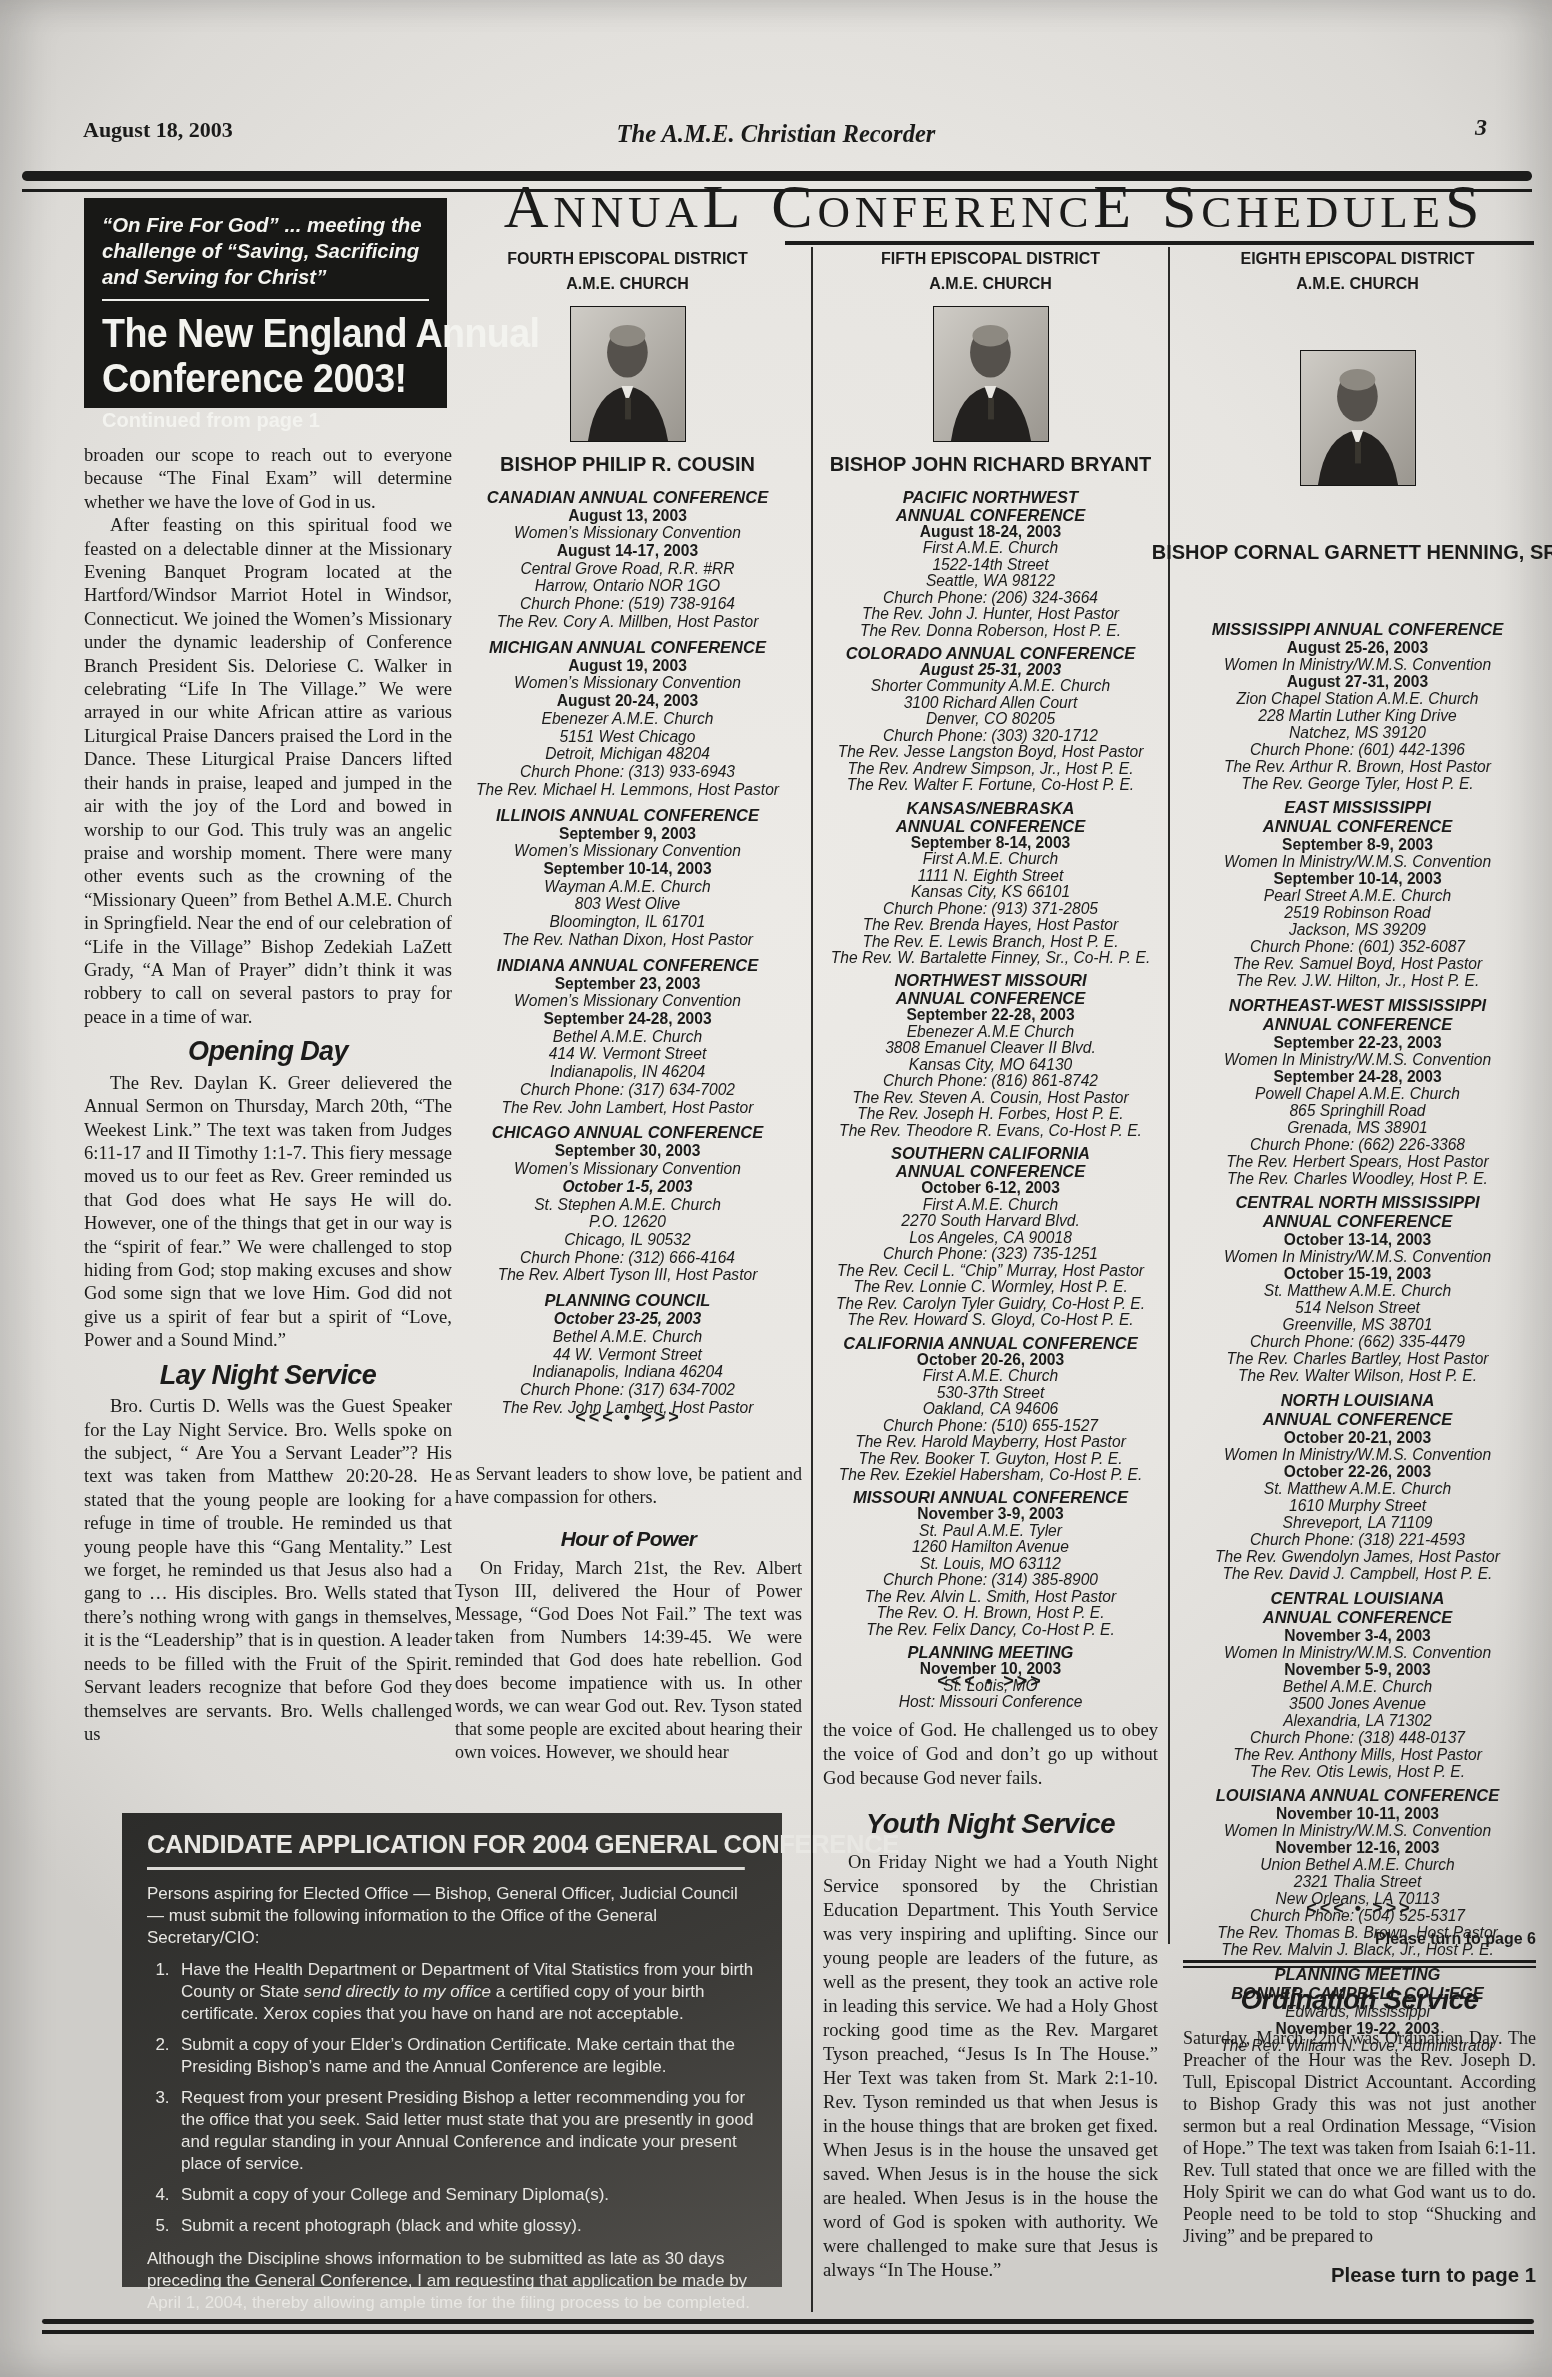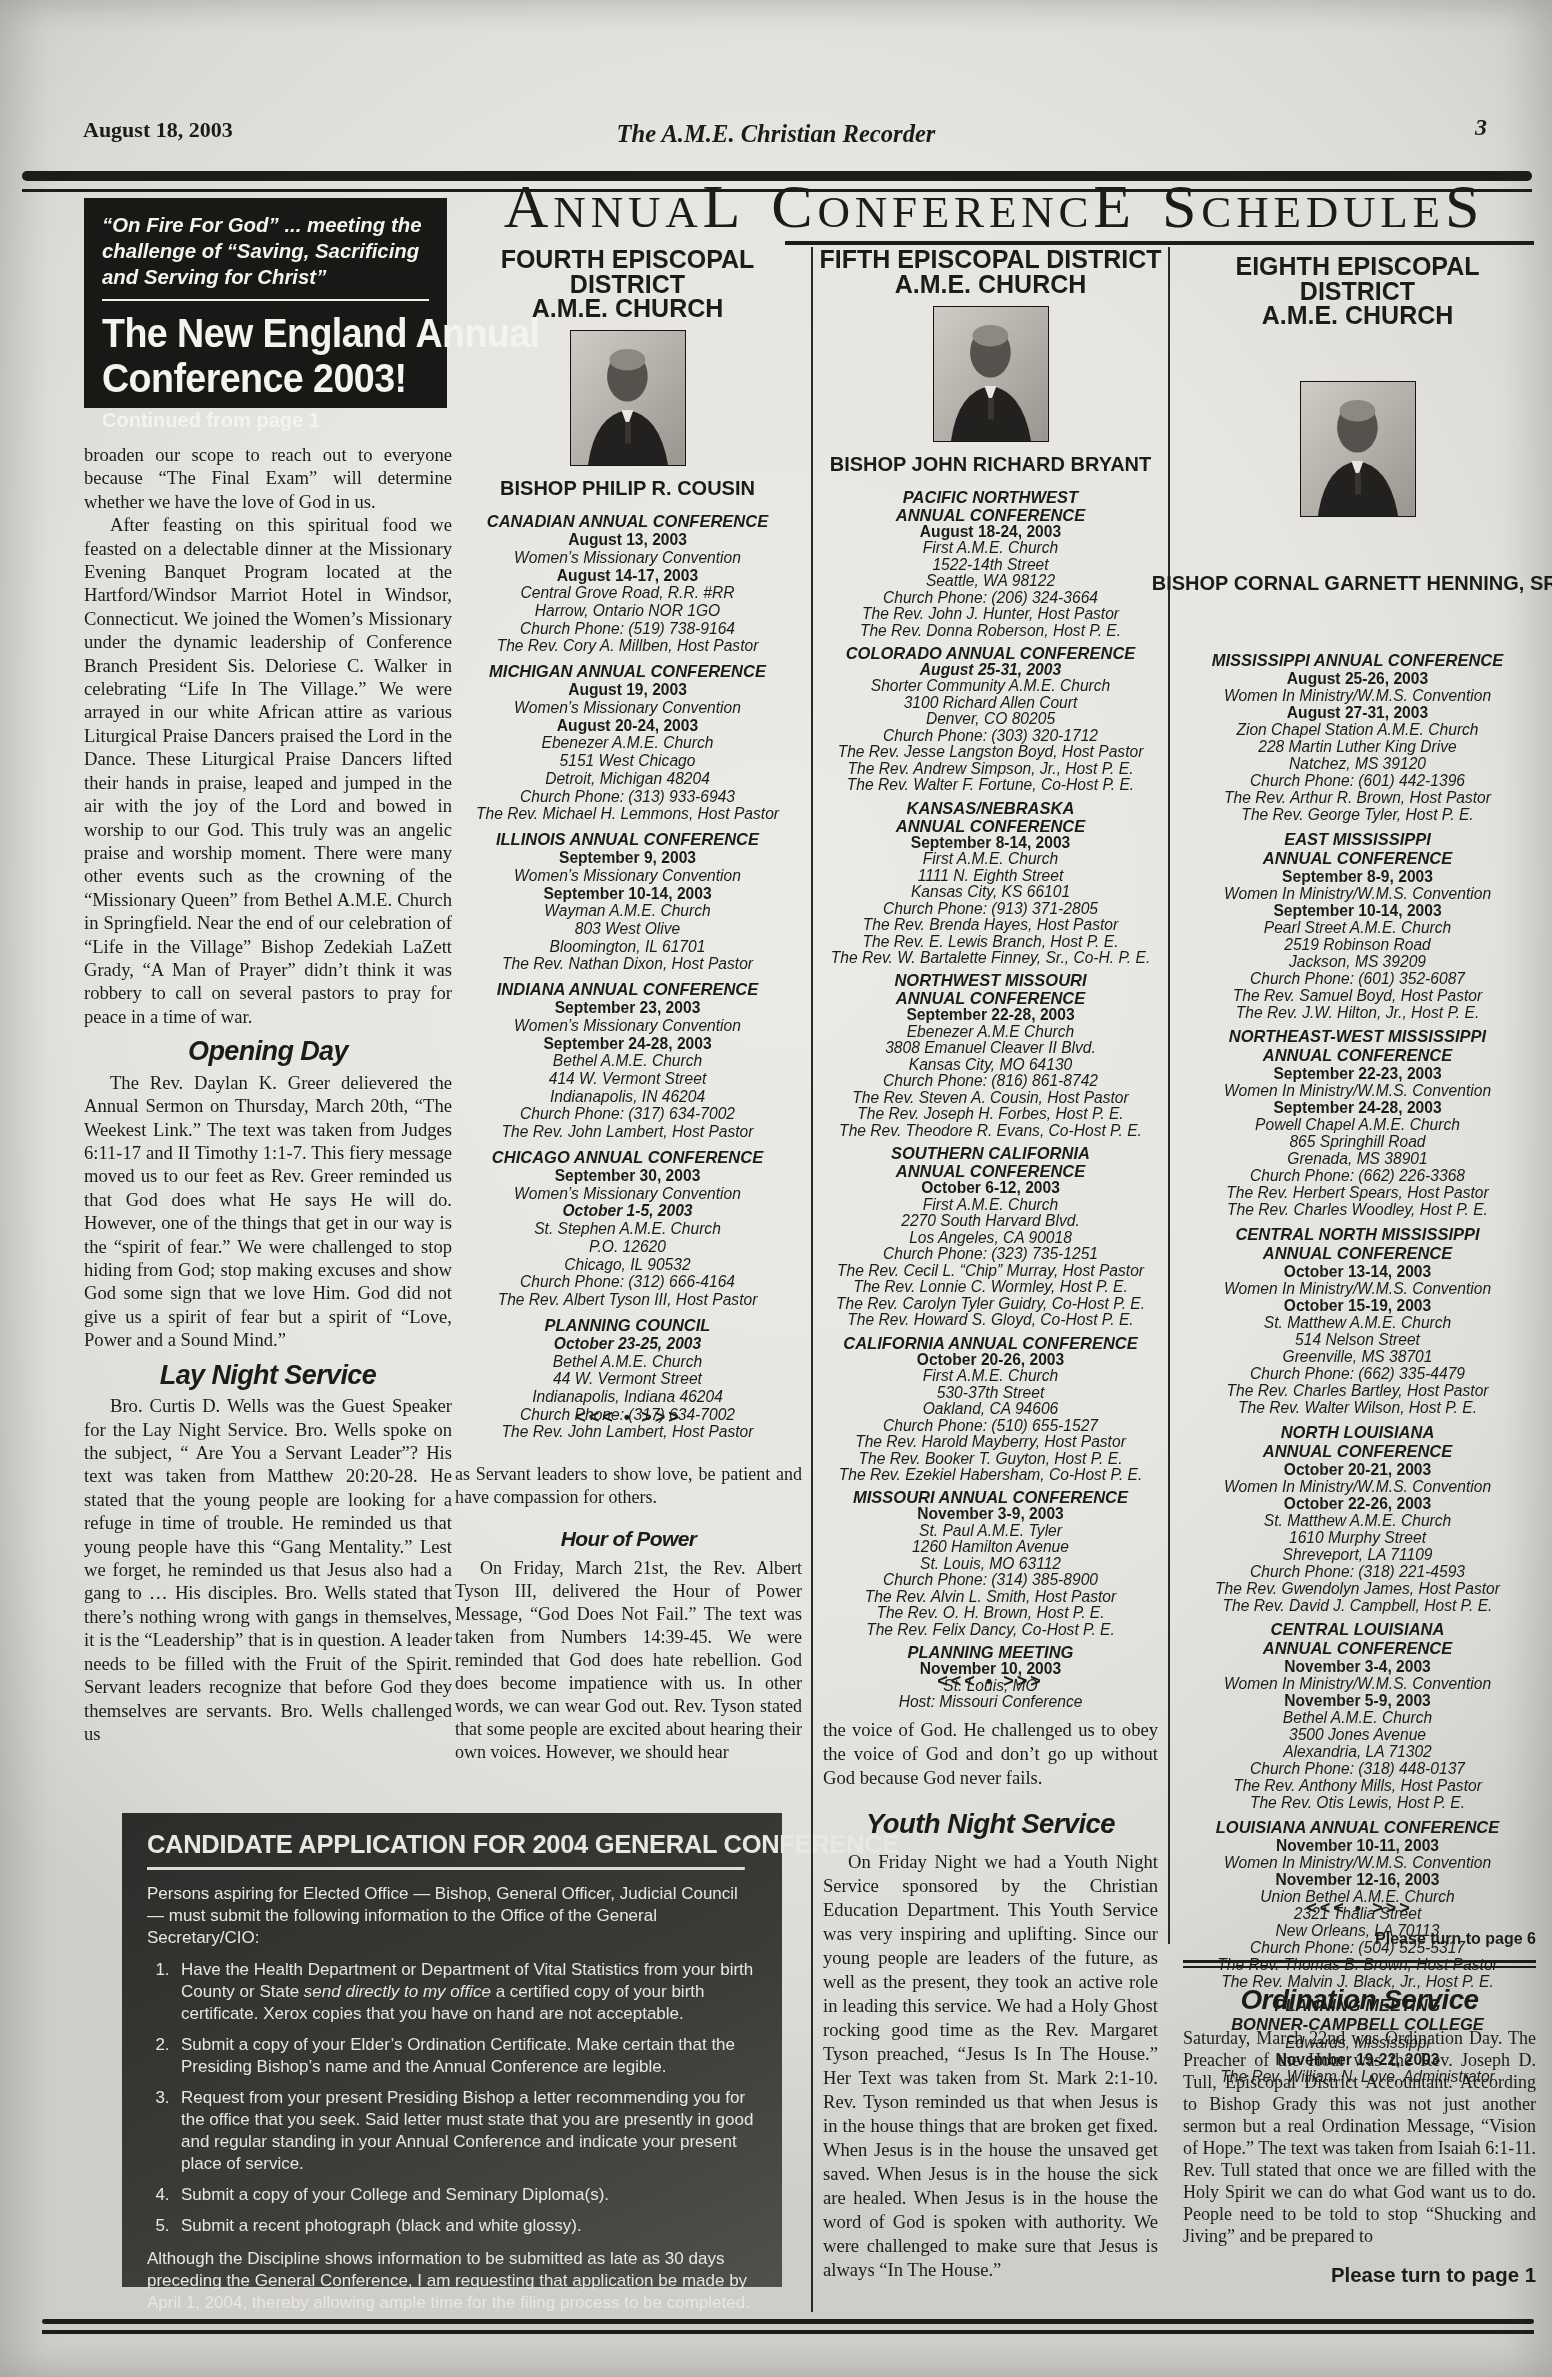--- a/index.html
+++ b/index.html
@@ -26,21 +26,21 @@
   .article p.ind{text-indent:26px;}
   .art-h{font-family:"Liberation Sans",sans-serif;font-size:27px;font-weight:bold;font-style:italic;text-align:center;margin:12px 0 7.2px 0;letter-spacing:-0.6px;}
   
   .banner{left:449px;top:175px;width:1090px;text-align:center;font-family:"Liberation Serif",serif;white-space:nowrap;}
   .bw{display:inline-block;margin:0 13px;letter-spacing:4.8px;text-transform:uppercase;}
   .bw .big{font-size:62px;line-height:62px;}
   .bw .mid{font-size:45px;line-height:62px;}
   .seg{height:3px;background:#1c1c1b;}
   
   .dcol{font-family:"Liberation Sans",sans-serif;display:flex;flex-direction:column;align-items:center;}
-  .d-hdr{font-size:25px;line-height:24.6px;font-weight:bold;text-align:center;}
+  .d-hdr{font-size:16px;line-height:24.6px;font-weight:bold;text-align:center;}
   .d-photo{margin-top:9.6px;border:1.8px solid #151514;line-height:0;background:#b5b2ad;}
   .d-name{font-size:20px;font-weight:bold;margin-top:10.8px;text-align:center;white-space:nowrap;}
   .confs{margin-top:12px;width:100%;}
   .conf{margin-bottom:7.2px;text-align:center;}
   .conf-name{font-size:16.5px;line-height:19px;font-weight:bold;font-style:italic;white-space:nowrap;}
   .sch-row{font-size:15.6px;white-space:nowrap;}
   .col-c2 .sch-row{line-height:17.7px;}
   .col-c3 .sch-row{line-height:16.5px;}
   .col-c3 .conf{margin-bottom:4.8px;}
   .col-c3 .conf-name{line-height:18px;}
@@ -291,21 +291,21 @@
           <div class="sch-row r-i">The Rev. Felix Dancy, Co-Host P. E.</div>
         </div>
         <div class="conf">
           <div class="conf-name">PLANNING MEETING</div>
           <div class="sch-row r-b">November 10, 2003</div>
           <div class="sch-row r-i">St. Louis, MO</div>
           <div class="sch-row r-i">Host: Missouri Conference</div>
         </div>
       </div>
     </div>
-  <div class="abs dcol col-c4" id="dcol2" style="left:1176px;top:254px;width:363px;gap:44px;">
+  <div class="abs dcol col-c4" id="dcol2" style="left:1176px;top:247px;width:363px;gap:44px;">
       <div class="d-hdr">
         <div>EIGHTH EPISCOPAL DISTRICT</div>
         <div>A.M.E. CHURCH</div>
       </div>
       <div class="d-photo"><svg width="114" height="134" viewBox="0 0 95 112" xmlns="http://www.w3.org/2000/svg">
           <defs>
             <linearGradient id="pbg" x1="0" y1="0" x2="1" y2="1">
               <stop offset="0" stop-color="#cfccc6"></stop>
               <stop offset="1" stop-color="#9a968f"></stop>
             </linearGradient>

